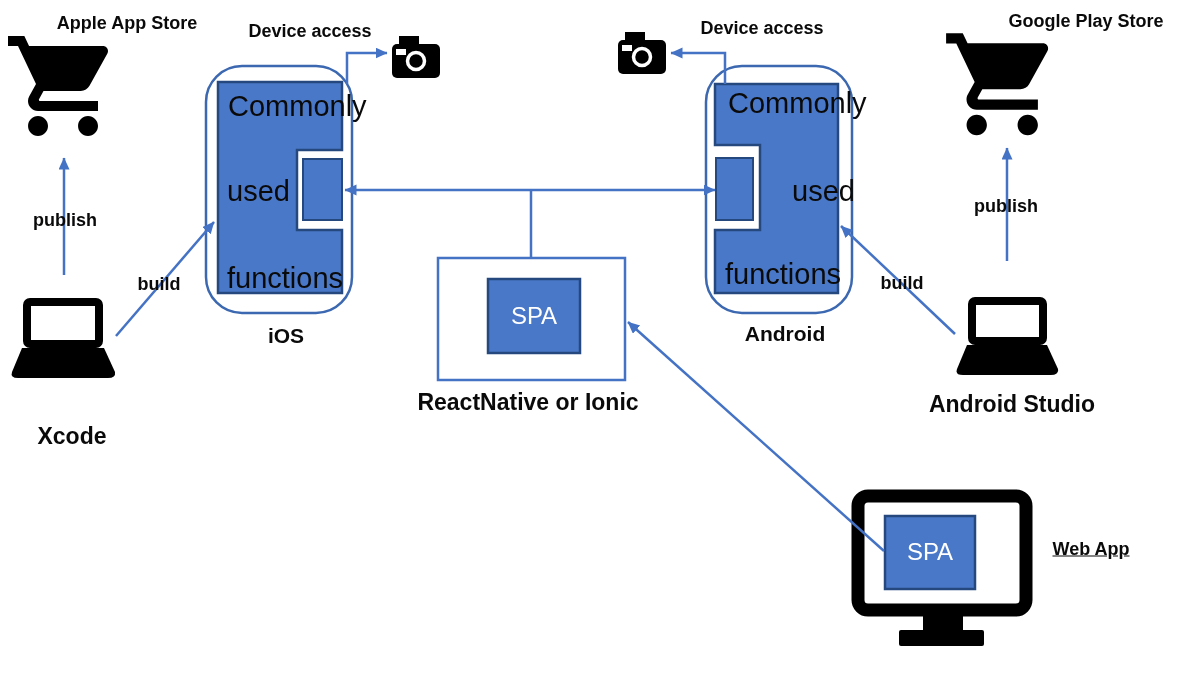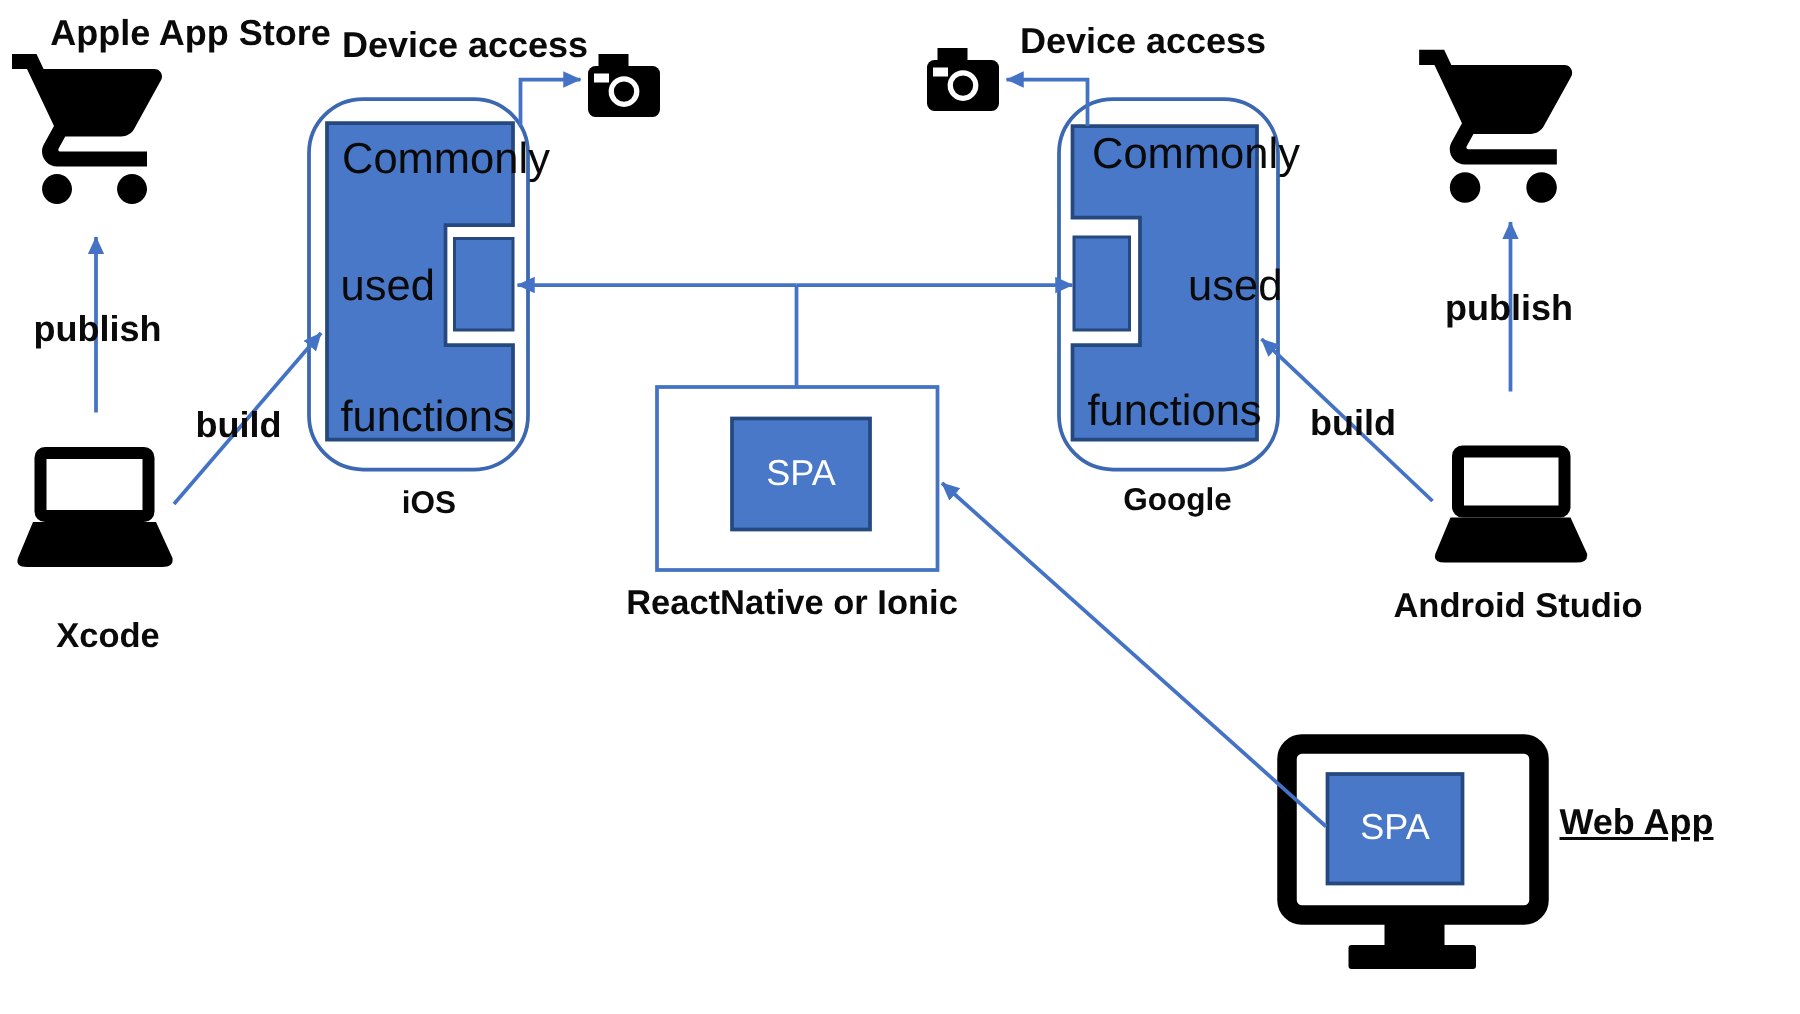--- a/index.html
+++ b/index.html
@@ -24,21 +24,21 @@
   .outline{fill:none;stroke:var(--phone-outline-blue);stroke-width:2.5px;}
   .frame{fill:none;stroke:var(--connector-blue);stroke-width:2.5px;}
   .wire{fill:none;stroke:var(--connector-blue);stroke-width:2.5px;}
   .head{fill:var(--connector-blue);}
   .blk{fill:var(--icon-black);}
   .whitebit{fill:#ffffff;}
   .lens{fill:none;stroke:#ffffff;stroke-width:3.5px;}
   .devicebody{fill:#ffffff;stroke:var(--icon-black);}
   
   .t{position:absolute;transform:translate(-50%,-50%);white-space:nowrap;color:var(--text-black);}
-  .b22{font-size:24px;font-weight:700;}
+  .b22{font-size:18px;font-weight:700;}
   .b23{font-size:23px;font-weight:700;}
   .b25{font-size:21px;font-weight:700;}
   .screenline{position:absolute;white-space:nowrap;font-size:29px;font-weight:400;color:var(--text-black);}
   .spa{font-size:24px;font-weight:400;color:var(--spa-text-white);}
 </style>
 </head>
 <body>
 
 <div class="stage">
 
@@ -110,29 +110,30 @@
       <path class="wire" d="M531,190 L715,190" marker-end="url(#ah)"></path>
       <path class="wire" d="M531,190 L531,257"></path>
       <path class="wire" d="M725,84 L725,53 L671,53" marker-end="url(#ah)"></path>
       <path class="wire" d="M955,334 L841,226" marker-end="url(#ah)"></path>
       <path class="wire" d="M1007,261 L1007,148" marker-end="url(#ah)"></path>
       <path class="wire" d="M884,551 L628,322" marker-end="url(#ah)"></path>
     </g>
   </svg>
 
   <div class="t b22" style="left:127px;top:23px;">Apple App Store</div>
+  <div class="t b22" style="left:1086px;top:21px;">Google Play Store</div>
   <div class="t b22" style="left:310px;top:31px;">Device access</div>
   <div class="t b22" style="left:762px;top:28px;">Device access</div>
   <div class="t b22" style="left:65px;top:220px;">publish</div>
   <div class="t b22" style="left:1006px;top:206px;">publish</div>
   <div class="t b22" style="left:159px;top:284px;">build</div>
   <div class="t b22" style="left:902px;top:283px;">build</div>
   <div class="t b25" style="left:286px;top:336px;">iOS</div>
-  <div class="t b25" style="left:785px;top:334px;">Google</div>
-  <div class="t b23" style="left:72px;top:424px;">Xcode</div>
+  <div class="t b25" style="left:785px;top:334px;">Android</div>
+  <div class="t b23" style="left:72px;top:436px;">Xcode</div>
   <div class="t b23" style="left:528px;top:402px;">ReactNative or Ionic</div>
   <div class="t b23" style="left:1012px;top:404px;">Android Studio</div>
   <div class="t b22" style="left:1091px;top:549px;text-decoration:underline;">Web App</div>
 
   <div class="screenline" style="left:228px;top:90px;">Commonly</div>
   <div class="screenline" style="left:227px;top:175px;">used</div>
   <div class="screenline" style="left:227px;top:262px;">functions</div>
   <div class="screenline" style="left:728px;top:87px;">Commonly</div>
   <div class="screenline" style="left:792px;top:175px;">used</div>
   <div class="screenline" style="left:725px;top:258px;">functions</div>

